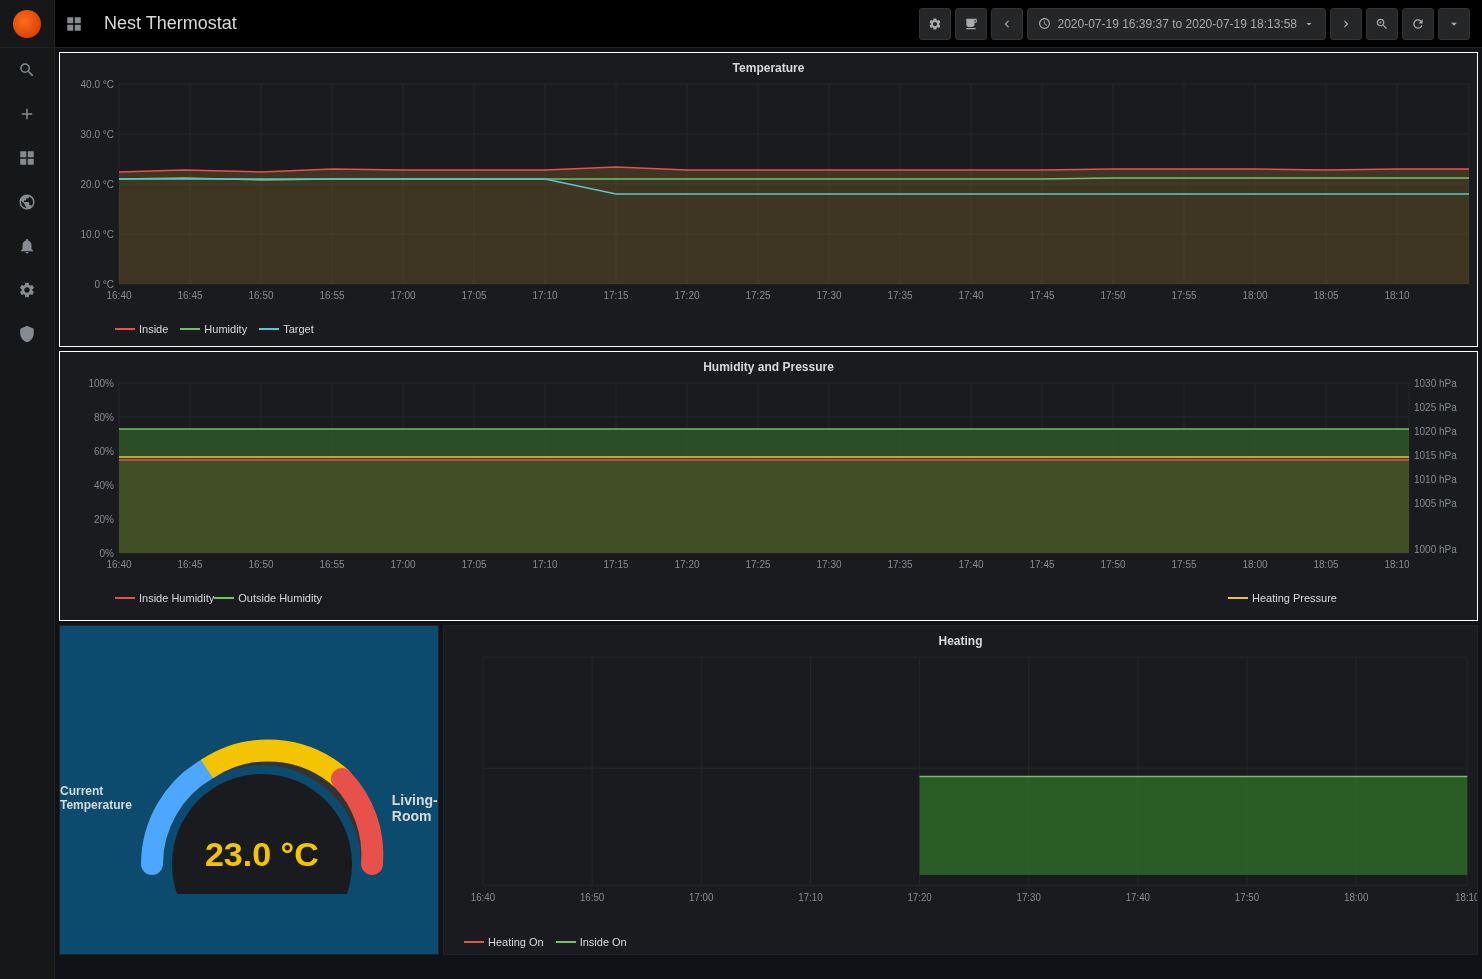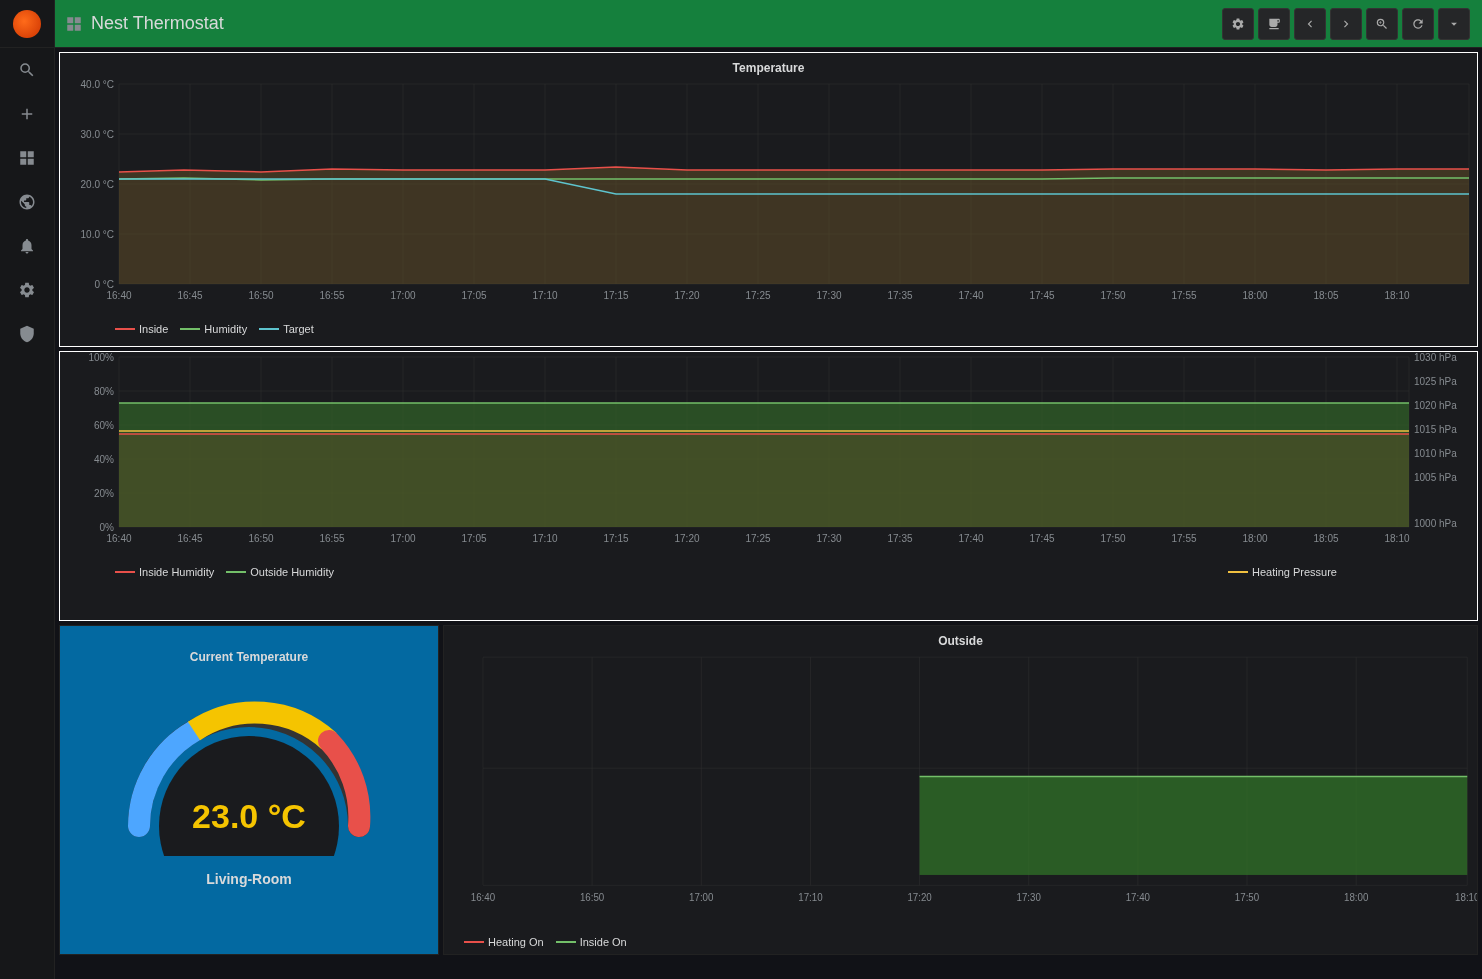--- a/index.html
+++ b/index.html
@@ -47,26 +47,26 @@
       align-items: center;
       justify-content: center;
       cursor: pointer;
       color: #868b90;
     }
     .sidebar-icon svg { width: 18px; height: 18px; fill: currentColor; }
 
     
     .topbar {
       height: 48px;
-      background: #15803d;
+      background: #000000;
       display: flex;
       align-items: center;
       padding: 0 12px 0 10px;
       border-bottom: 1px solid #222;
-      gap: 4px;
+      gap: 17px;
     }
     .topbar-grid-icon {
       display: flex;
       align-items: center;
       margin-right: 4px;
       color: #868b90;
     }
     .topbar-title {
       font-size: 18px;
       font-weight: 400;
@@ -158,24 +158,23 @@
     
     .bottom-row {
       display: flex;
       height: 330px;
       margin: 4px 4px 4px 4px;
       gap: 4px;
     }
 
     .gauge-panel {
       width: 380px;
-      background: #0369a1;
+      background: #0c4a6e;
       border: 1px solid #222;
       display: flex;
-      flex-direction: column;
       align-items: center;
       flex-shrink: 0;
       padding: 24px 0 4px 0;
     }
     .gauge-panel-title {
       font-size: 12px;
       font-weight: 600;
       color: #d8d9da;
       margin-bottom: 4px;
     }
@@ -294,20 +293,29 @@
           </svg>
       </div>
       <div class="topbar-btn">
         <svg width="14" height="14" viewBox="0 0 24 24" fill="currentColor">
             <path d="M20 3H4v10c0 2.21 1.79 4 4 4h6c2.21 0 4-1.79 4-4v-3h2c1.11 0 2-.89 2-2V5c0-1.11-.89-2-2-2zm0 5h-2V5h2v3zM4 19h16v2H4z"></path>
           </svg>
       </div>
       <div class="topbar-btn">
         <svg width="14" height="14" viewBox="0 0 24 24" fill="currentColor">
             <path d="M15.41 7.41L14 6l-6 6 6 6 1.41-1.41L10.83 12z"></path>
+          </svg>
+      </div>
+      <div class="time-range-btn">
+        <svg width="13" height="13" viewBox="0 0 24 24" fill="currentColor">
+            <path d="M12 2C6.5 2 2 6.5 2 12s4.5 10 10 10 10-4.5 10-10S17.5 2 12 2zm0 18c-4.41 0-8-3.59-8-8s3.59-8 8-8 8 3.59 8 8-3.59 8-8 8zm.5-13H11v6l5.25 3.15.75-1.23-4.5-2.67V7z"></path>
+          </svg>
+        <span>2020-07-19 16:39:37 to 2020-07-19 18:13:58</span>
+        <svg width="12" height="12" viewBox="0 0 24 24" fill="currentColor">
+            <path d="M7 10l5 5 5-5z"></path>
           </svg>
       </div>
       <div class="topbar-btn">
         <svg width="14" height="14" viewBox="0 0 24 24" fill="currentColor">
             <path d="M10 6L8.59 7.41 13.17 12l-4.58 4.59L10 18l6-6z"></path>
           </svg>
       </div>
       <div class="topbar-btn">
         <svg width="14" height="14" viewBox="0 0 24 24" fill="currentColor">
             <path d="M15.5 14h-.79l-.28-.27A6.47 6.47 0 0 0 16 9.5 6.5 6.5 0 1 0 9.5 16c1.61 0 3.09-.59 4.23-1.57l.27.28v.79l5 4.99L20.49 19l-4.99-5zm-6 0C7.01 14 5 11.99 5 9.5S7.01 5 9.5 5 14 7.01 14 9.5 11.99 14 9.5 14zm-1-4h-2v-1h2V7h1v2h2v1h-2v2H8.5v-2z"></path>
@@ -406,20 +414,21 @@
           <span>Humidity</span>
         </div>
         <div class="legend-item">
           <div class="legend-line" style="background:#5ec4ce;"></div>
           <span>Target</span>
         </div>
       </div>
     </div>
 
     <div class="chart-panel" style="flex: 0 0 270px;">
+      <div class="chart-title">Humidity and Pressure</div>
       <svg class="chart-svg" width="1415" height="210" style="display:block; margin-left:4px;">
         <rect x="55" y="5" width="1290" height="170" fill="#1a1b1e"></rect>
 
         <line x1="55" y1="5" x2="1345" y2="5" class="grid-line"></line>
         <line x1="55" y1="39" x2="1345" y2="39" class="grid-line"></line>
         <line x1="55" y1="73" x2="1345" y2="73" class="grid-line"></line>
         <line x1="55" y1="107" x2="1345" y2="107" class="grid-line"></line>
         <line x1="55" y1="141" x2="1345" y2="141" class="grid-line"></line>
         <line x1="55" y1="175" x2="1345" y2="175" class="grid-line"></line>
 
@@ -484,21 +493,21 @@
         <polygon points="55,82 1345,82 1345,175 55,175" fill="rgba(100,80,40,0.4)"></polygon>
 
         <polyline points="55,51 1345,51" fill="none" stroke="#73bf69" stroke-width="1.5"></polyline>
 
         <polyline points="55,82 1345,82" fill="none" stroke="#e8504a" stroke-width="1.5"></polyline>
 
         <polyline points="55,79 1345,79" fill="none" stroke="#f0c040" stroke-width="1.5"></polyline>
       </svg>
 
       <div class="chart-legend" style="justify-content: space-between; padding-right: 80px;">
-        <div style="display:flex; gap:12px; align-items:center;">
+        <div style="display:flex; align-items:center;">
           <div class="legend-item">
             <div class="legend-line" style="background:#e8504a;"></div>
             <span>Inside Humidity</span>
           </div>
           <div class="legend-item">
             <div class="legend-line" style="background:#73bf69;"></div>
             <span>Outside Humidity</span>
           </div>
         </div>
         <div class="legend-item" style="margin-left:auto; margin-right:60px;">
@@ -527,21 +536,21 @@
 
           </svg>
           <div class="gauge-text">
             <div class="gauge-value">23.0 °C</div>
           </div>
         </div>
         <div class="gauge-location">Living-Room</div>
       </div>
 
       <div class="status-panel">
-        <div class="status-panel-title">Outside</div>
+        <div class="status-panel-title">Heating</div>
         <svg width="100%" height="270" style="display:block; flex:1;" viewBox="0 0 1060 270" preserveAspectRatio="none">
           <rect x="40" y="5" width="1010" height="220" fill="#1a1b1e"></rect>
 
           <line x1="40" y1="5" x2="40" y2="225" class="grid-line"></line>
           <line x1="152" y1="5" x2="152" y2="225" class="grid-line"></line>
           <line x1="264" y1="5" x2="264" y2="225" class="grid-line"></line>
           <line x1="376" y1="5" x2="376" y2="225" class="grid-line"></line>
           <line x1="488" y1="5" x2="488" y2="225" class="grid-line"></line>
           <line x1="600" y1="5" x2="600" y2="225" class="grid-line"></line>
           <line x1="712" y1="5" x2="712" y2="225" class="grid-line"></line>

